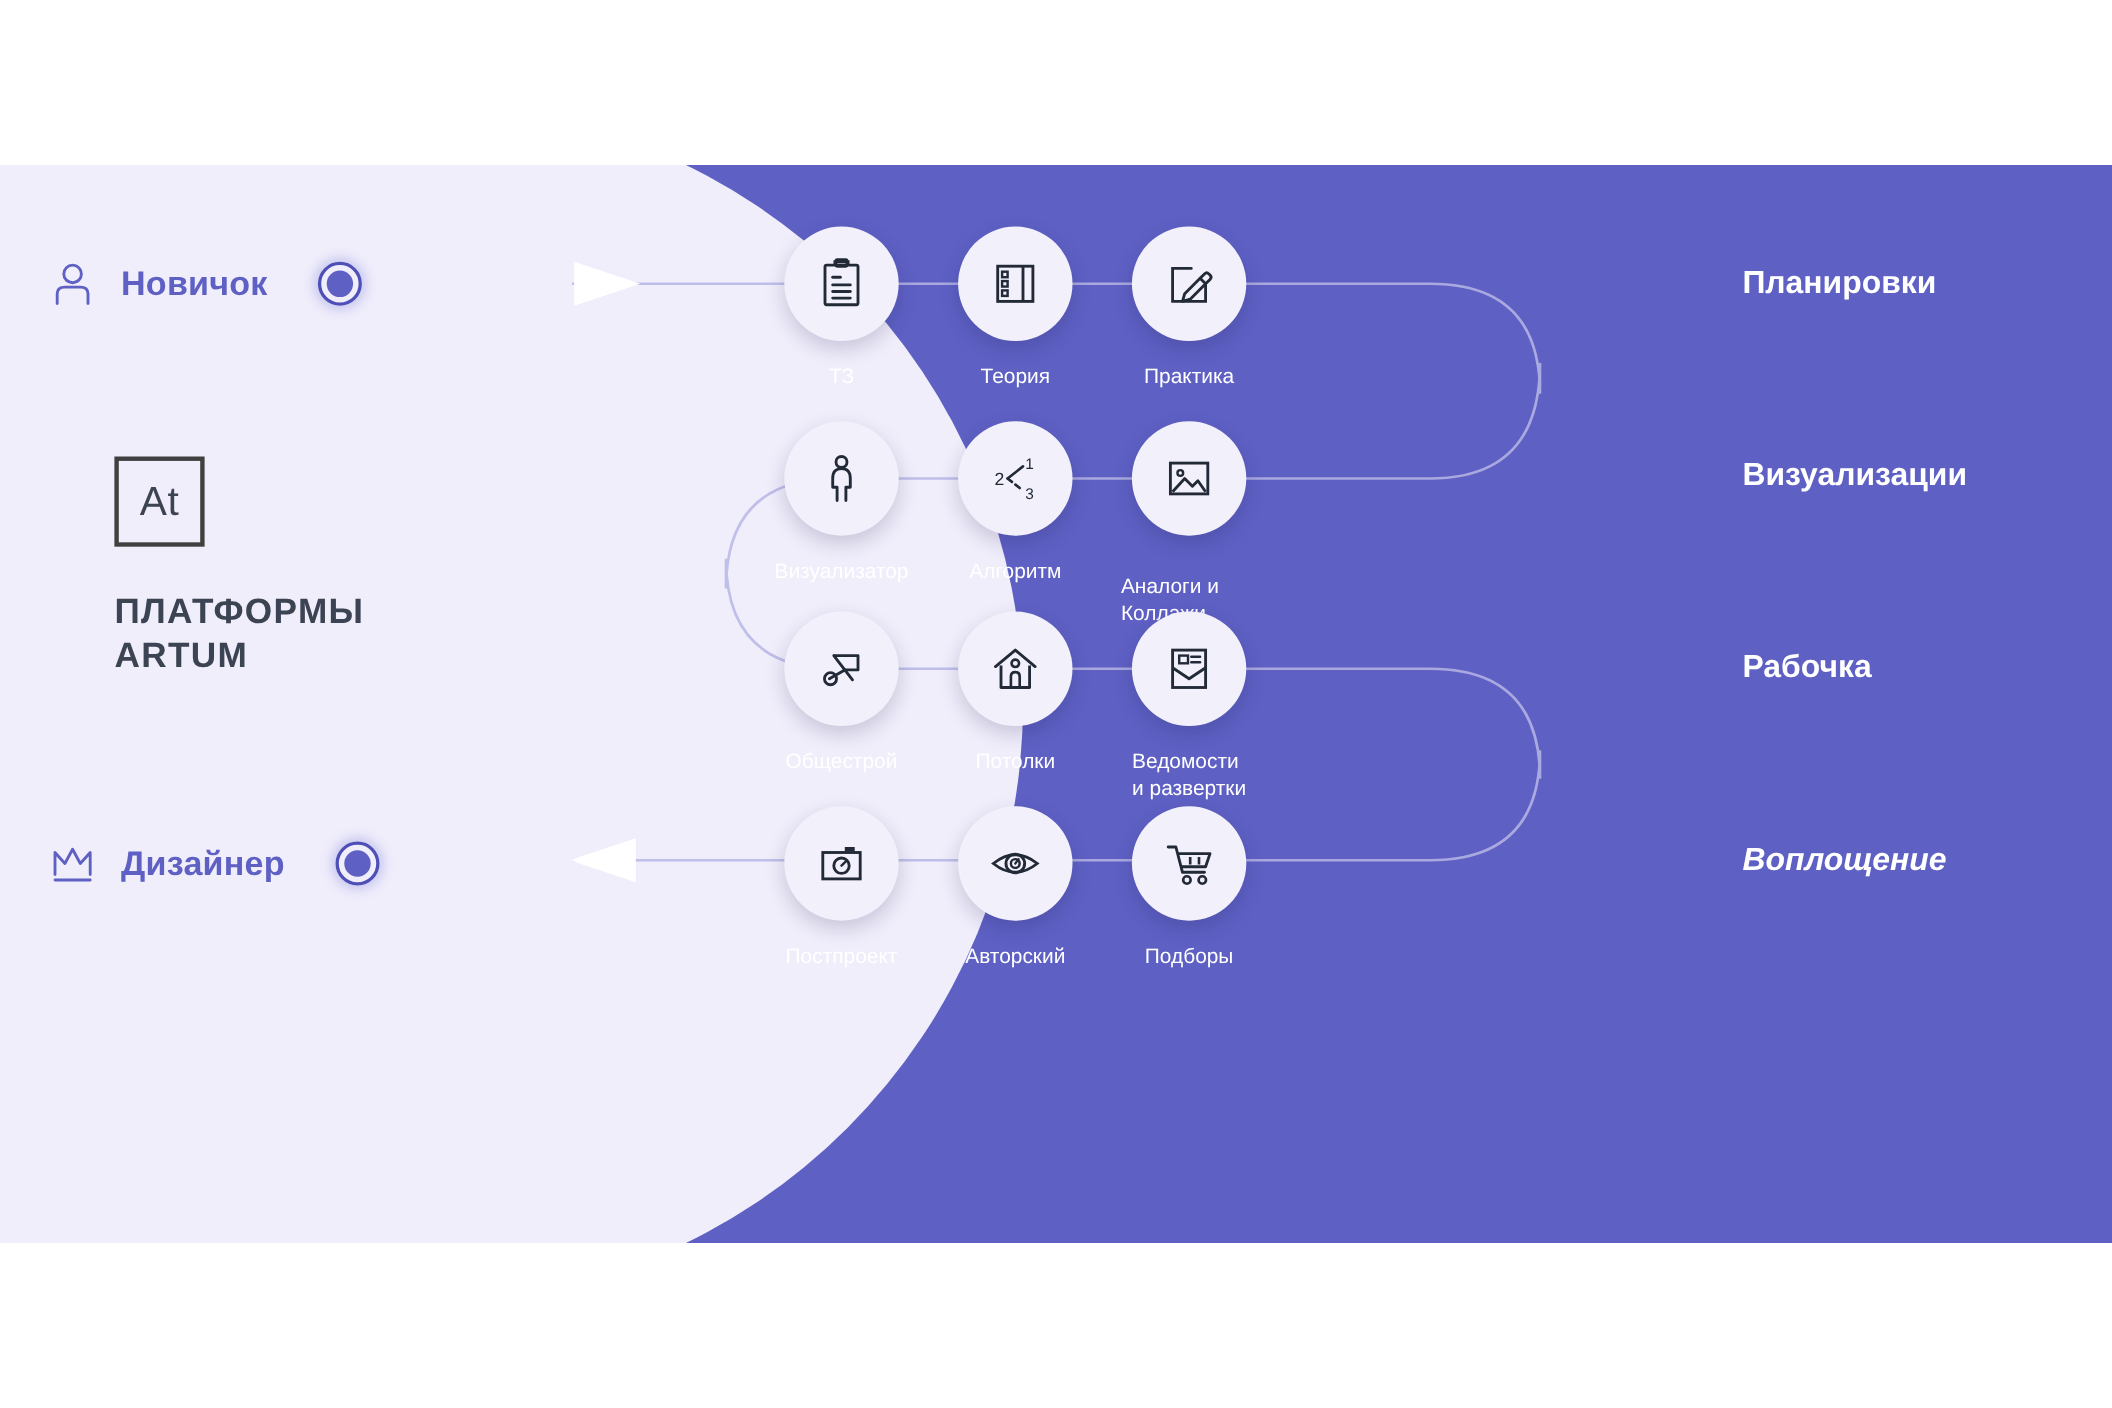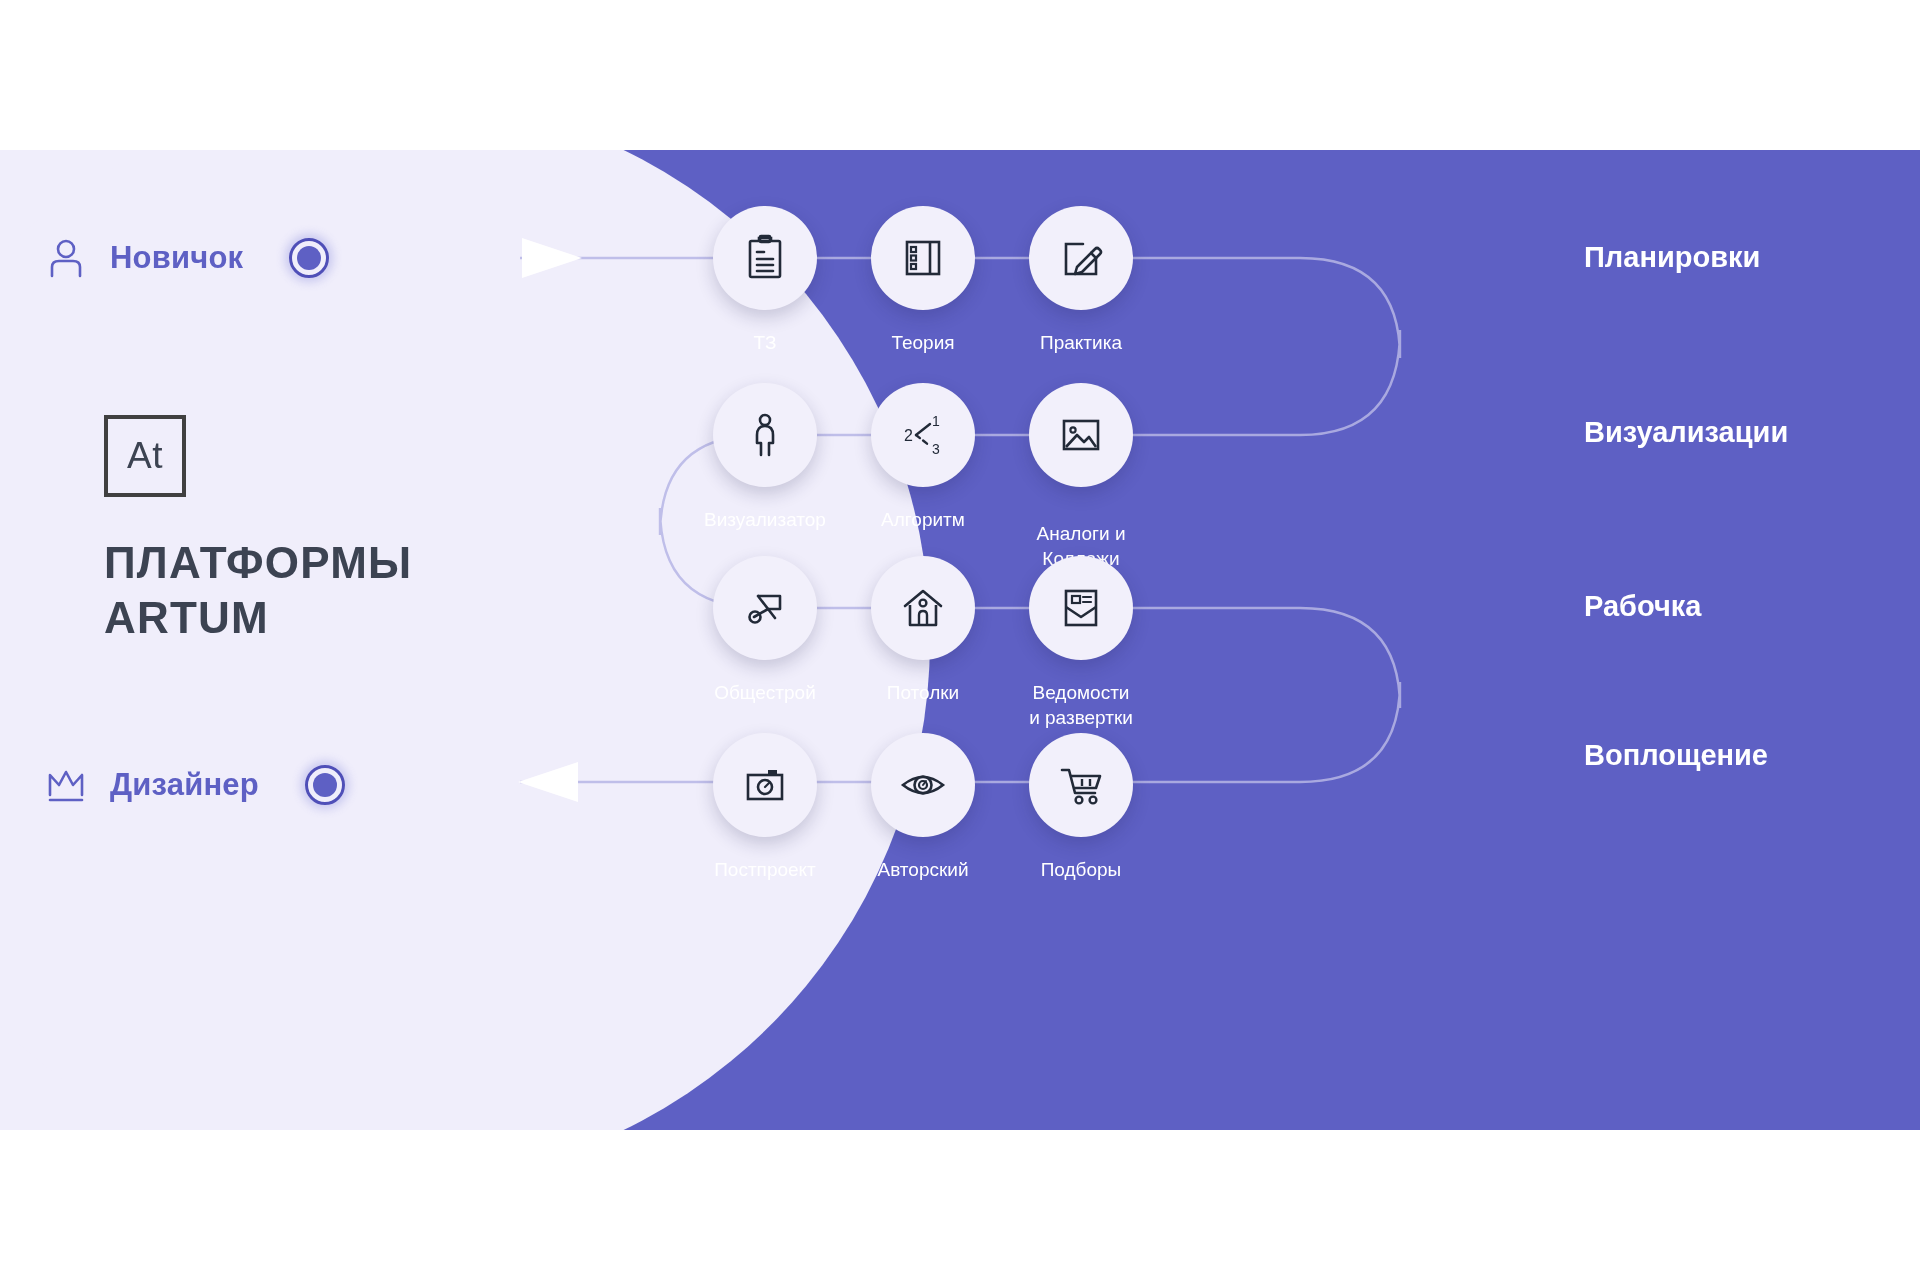--- a/index.html
+++ b/index.html
@@ -74,42 +74,42 @@
   }
   #brand-box {
     width:82px; height:82px;
     border:4px solid #404040;
     display:flex; align-items:center; justify-content:center;
     font-size:37px; color:#3c4352;
     letter-spacing:.5px;
   }
   #brand-title {
     margin-top:38px;
-    font-size:44px; font-weight:bold; color:#3c4352;
+    font-size:32px; font-weight:bold; color:#3c4352;
     line-height:1.25; letter-spacing:1.2px;
     white-space:pre-line;
   }
 
   
   .node {
     position:absolute;
     width:124px;
     z-index:5;
     display:flex; flex-direction:column; align-items:center;
   }
   .node-circle {
     width:104px; height:104px; border-radius:50%;
     background:#f2f0fb;
     display:flex; align-items:center; justify-content:center;
     box-shadow:0 7px 18px rgba(30,28,80,.20);
   }
   .node-circle svg { width:50px; height:50px; display:block; }
   .node-label {
     margin-top:20px;
-    font-size:19px; color:#ffffff; text-align:center;
+    font-size:19px; color:#ffffff; 
     line-height:1.32; white-space:pre-line;
   }
 
   
   .stage-label {
     position:absolute;
     font-size:29px; font-weight:bold; color:#ffffff;
     white-space:nowrap; z-index:6;
   }
 
@@ -320,16 +320,16 @@
           <circle cx="23" cy="40" r="3.4" fill="none" stroke="#222a38" stroke-width="2.4"></circle>
           <circle cx="37" cy="40" r="3.4" fill="none" stroke="#222a38" stroke-width="2.4"></circle>
         </svg>
       </div>
       <div class="node-label">Подборы</div>
     </div>
 
     <div class="stage-label" style="left:1584px; top:91px;">Планировки</div>
     <div class="stage-label" style="left:1584px; top:266px;">Визуализации</div>
     <div class="stage-label" style="left:1584px; top:440px;">Рабочка</div>
-    <div class="stage-label" style="left:1584px; top:589px;">Воплощение</div>
+    <div class="stage-label" style="left:1584px; top:616px;font-style:italic;">Воплощение</div>
 
   </div>
 </div>
 
 </body></html>

